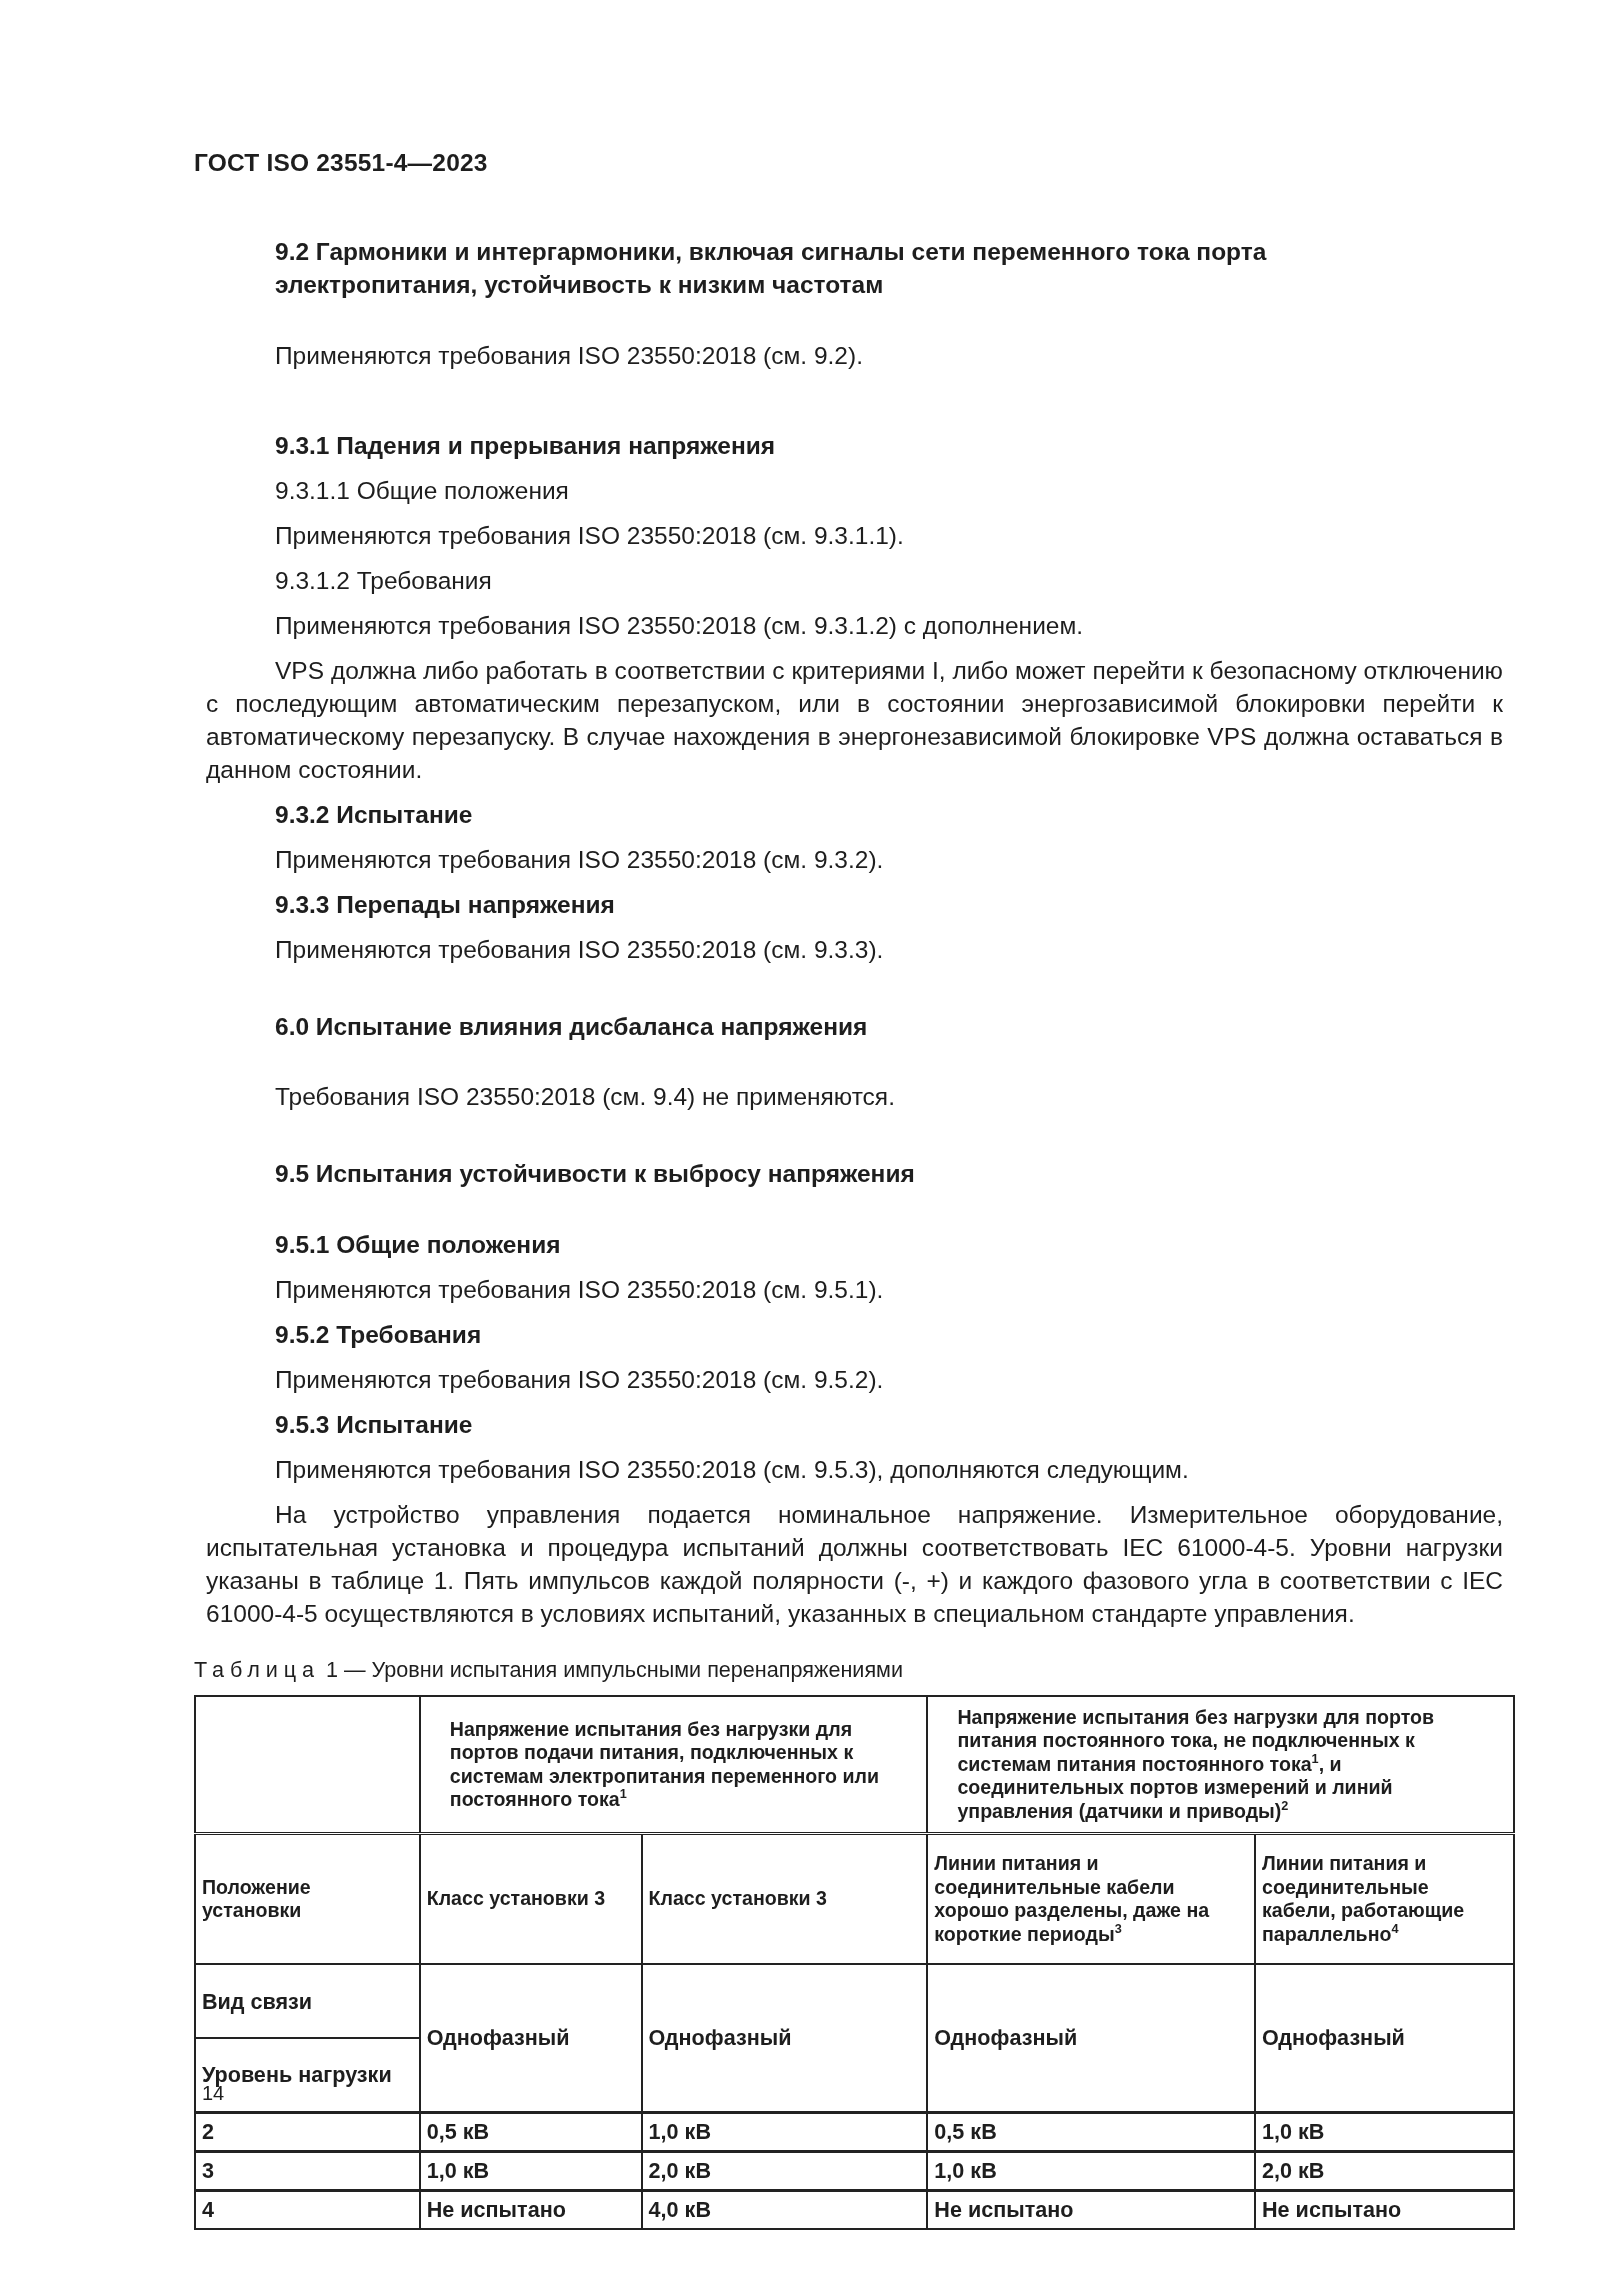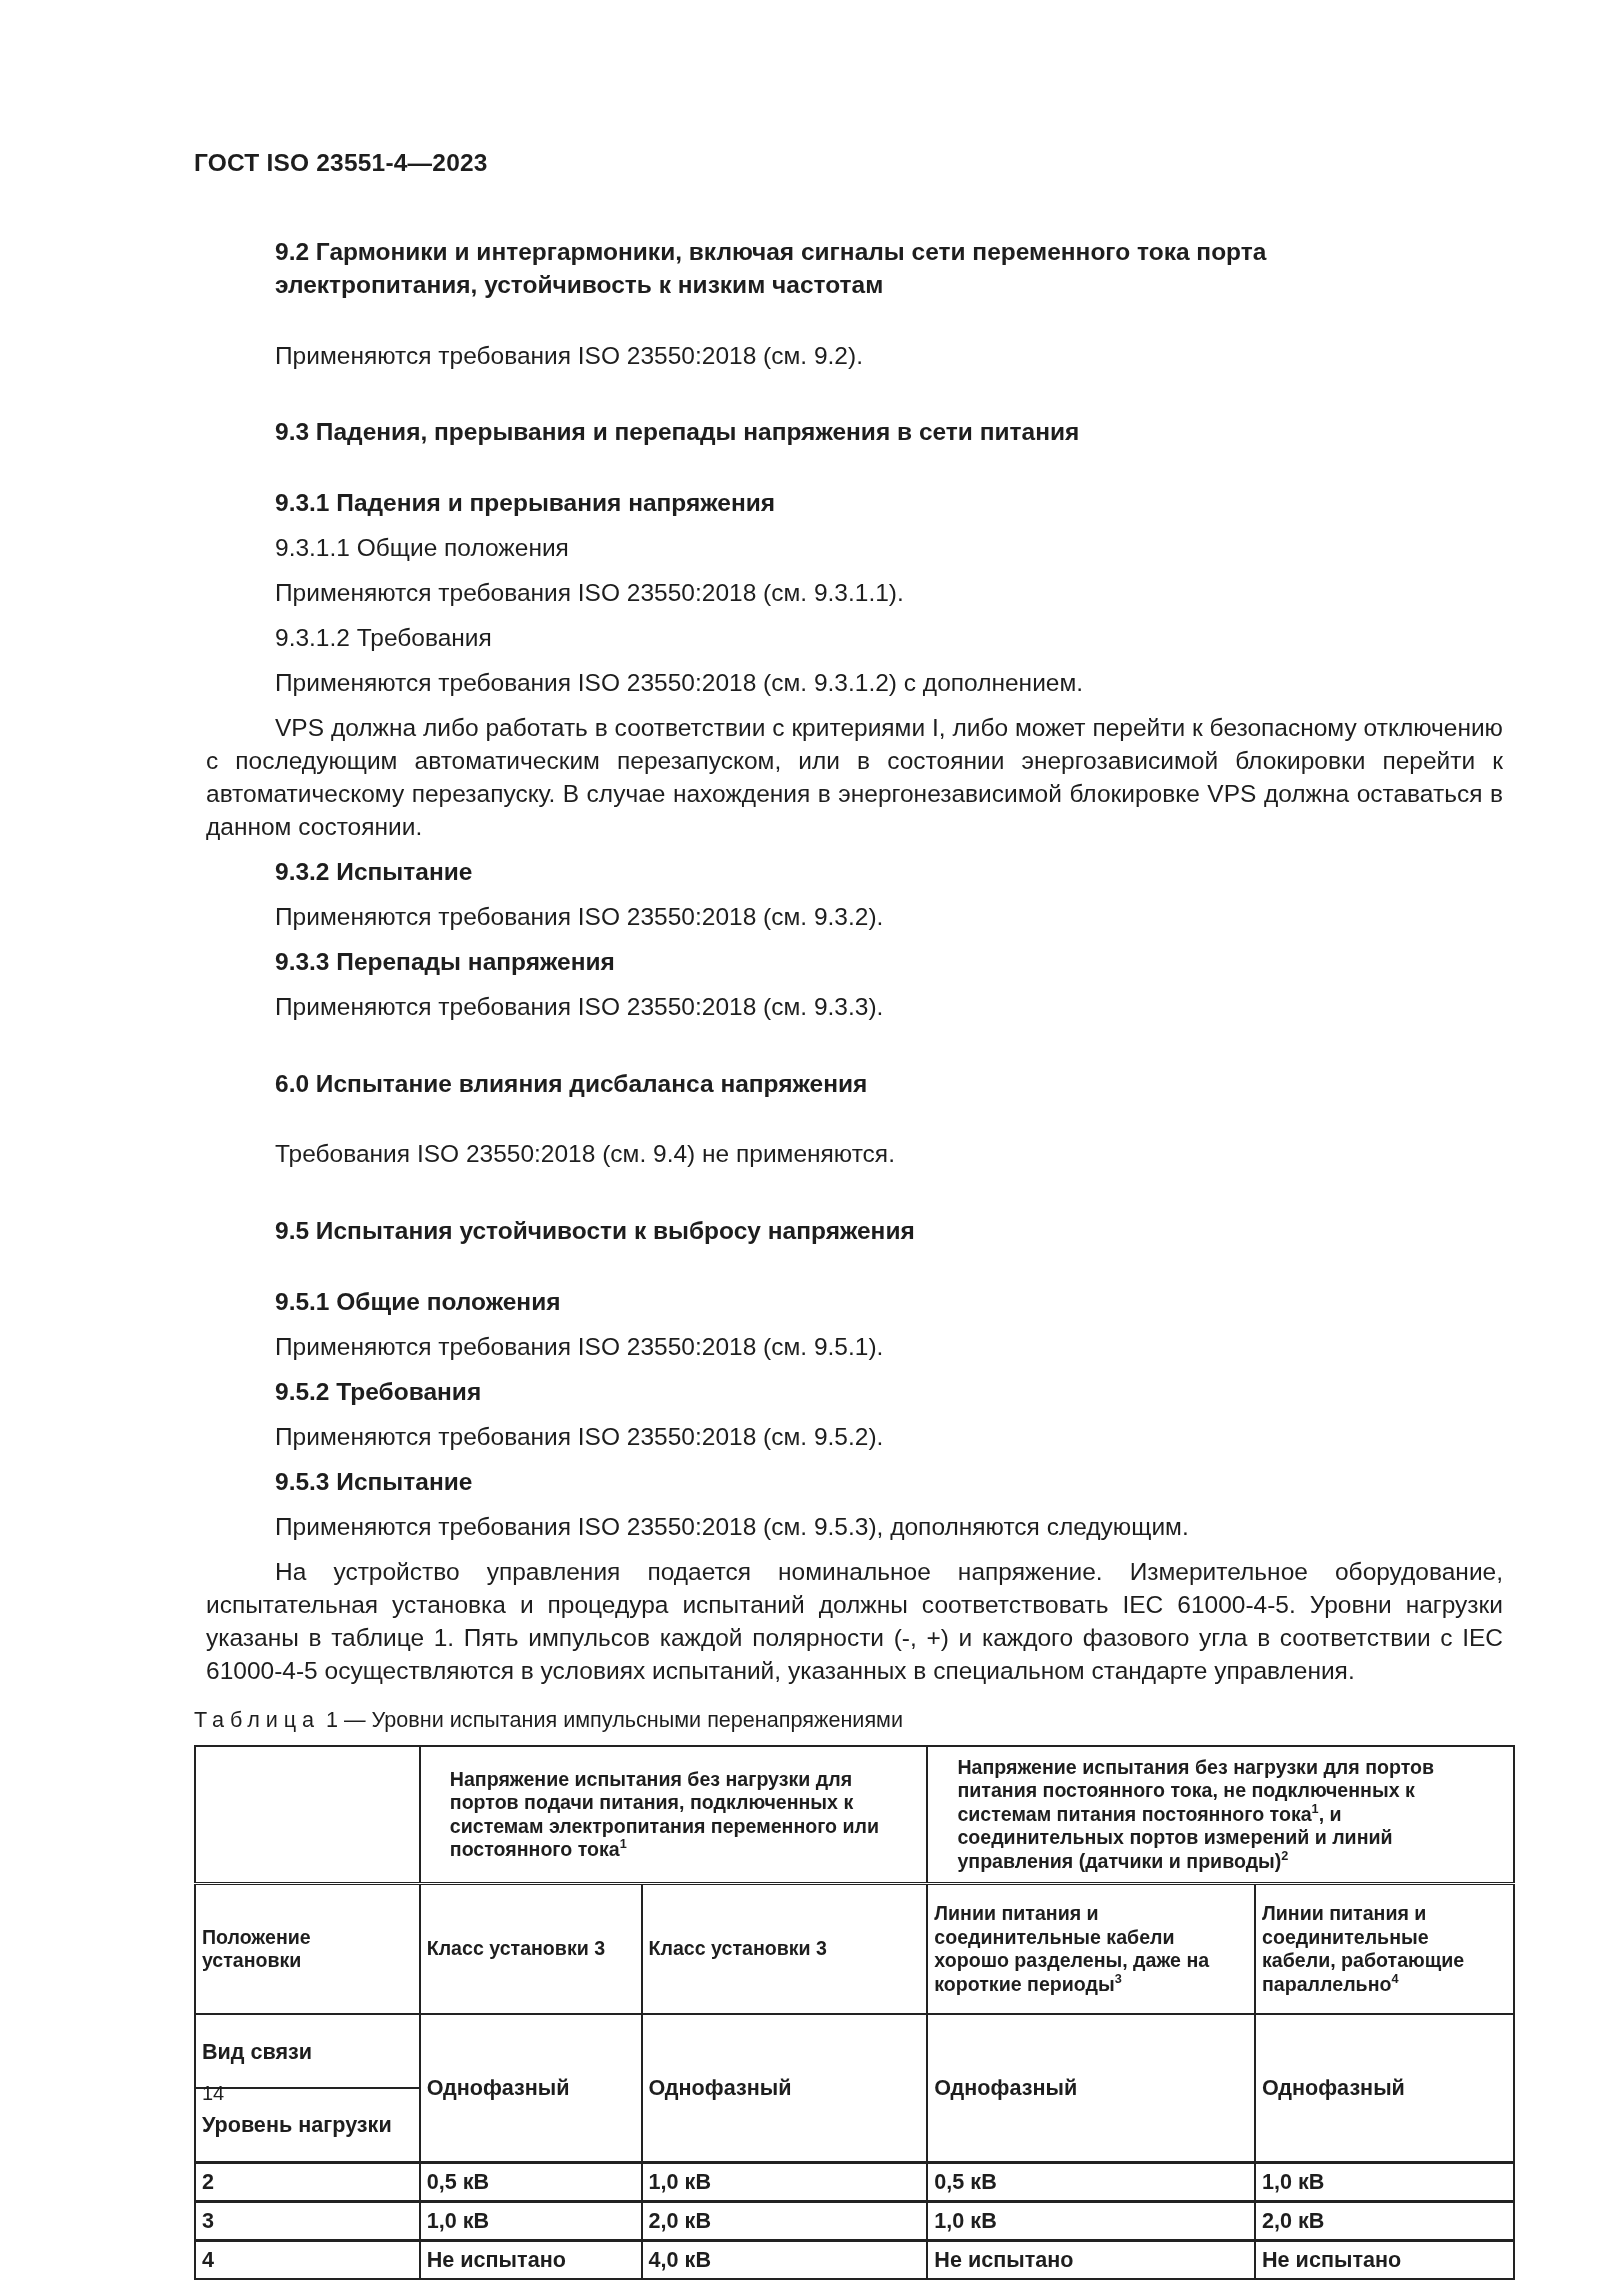--- a/index.html
+++ b/index.html
@@ -6,21 +6,21 @@
   body { width: 1621px; height: 2293px; position: relative; font-family: "Liberation Sans", sans-serif; color: #1e1e1e; }
   .page { position: absolute; left: 0; top: 0; width: 1333px; height: 2293px; }
   .hdr { position: absolute; left: 194px; top: 149px; font-size: 24.5px; font-weight: bold; letter-spacing: 0.2px; }
   .content { position: absolute; left: 194px; top: 223px; width: 1321px; font-size: 24.5px; line-height: 33px; }
   .ind { padding-left: 69px; }
   .h2 { font-weight: bold; padding-left: 69px; }
   .gap-s { height: 13.7px; }
   .gap-m { height: 19.6px; }
   p { margin: 12px; }
   .just { text-align: justify; text-align-last: left; text-indent: 69px; }
-  .caption { font-size: 21.6px; margin-top: 16px; margin-bottom: 9.8px; }
+  .caption { font-size: 21.6px; margin-top: 23px; margin-bottom: 9.8px; }
   .caption .sp { letter-spacing: 5.9px; }
   table { border-collapse: collapse; width: 1321px; font-size: 19.6px; line-height: 23.5px; }
   td { border: 2px solid #222; text-align: left; vertical-align: middle; padding: 3.9px 5.9px; font-weight: bold; }
   .outer { border: 2.9px solid #222; }
   .hsep td { border-bottom: 3.9px double #222; }
   .thick-top td { border-top: 3.9px solid #222; }
   .bigcell { font-size: 21.6px; }
   sup { font-size: 12.7px; line-height: 0; }
   .pg { position: absolute; left: 202px; top: 2082px; font-size: 20px; }
 </style>
@@ -28,21 +28,20 @@
 <body>
 
 <div class="page">
   <div class="hdr">ГОСТ ISO 23551-4—2023</div>
 
   <div class="content">
     <p class="h2" style="padding-right:137px;">9.2  Гармоники и интергармоники, включая сигналы сети переменного тока порта электропитания, устойчивость к низким частотам</p>
     <div class="gap-s"></div>
     <p class="ind">Применяются требования ISO 23550:2018 (см. 9.2).</p>
     <div class="gap-m"></div>
-    <p class="h2">9.3  Падения, прерывания и перепады напряжения в сети питания</p>
     <div class="gap-s"></div>
     <p class="h2">9.3.1  Падения и прерывания напряжения</p>
     <p class="ind">9.3.1.1  Общие положения</p>
     <p class="ind">Применяются требования ISO 23550:2018 (см. 9.3.1.1).</p>
     <p class="ind">9.3.1.2  Требования</p>
     <p class="ind">Применяются требования ISO 23550:2018 (см. 9.3.1.2) с дополнением.</p>
     <p class="just">VPS должна либо работать в соответствии с критериями I, либо может перейти к безопасному отключению с последующим автоматическим перезапуском, или в состоянии энергозависимой блокировки перейти к автоматическому перезапуску. В случае нахождения в энергонезависимой блокировке VPS должна оставаться в данном состоянии.</p>
     <p class="h2">9.3.2  Испытание</p>
     <p class="ind">Применяются требования ISO 23550:2018 (см. 9.3.2).</p>
     <p class="h2">9.3.3  Перепады напряжения</p>

